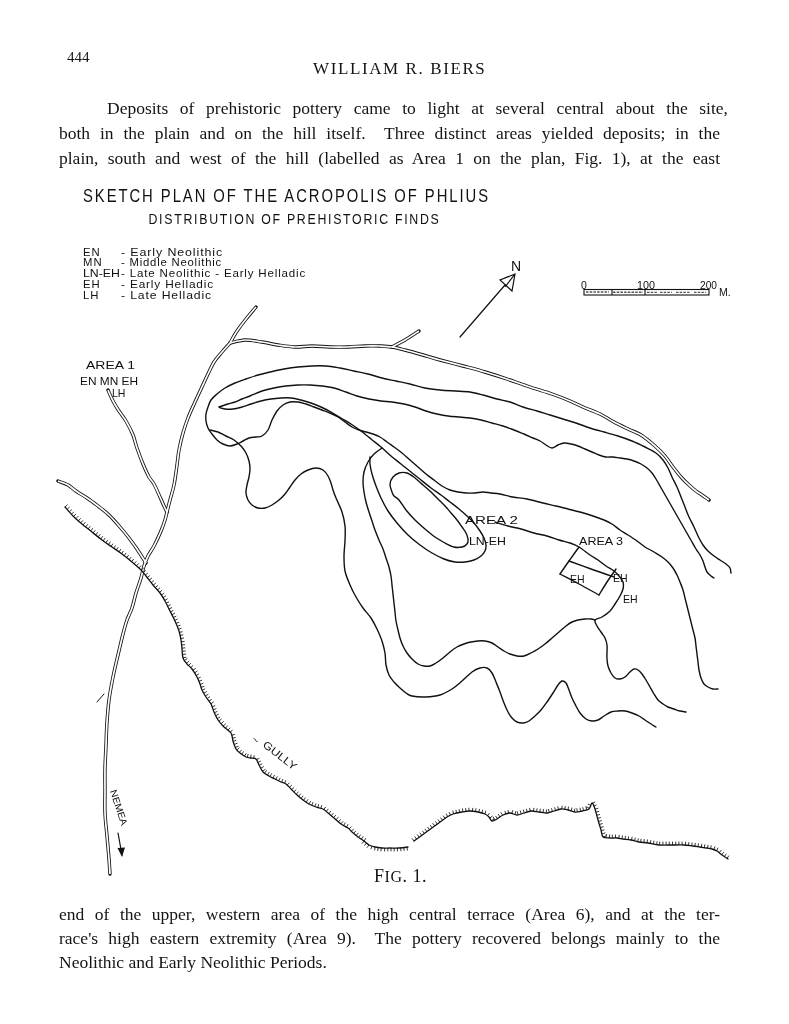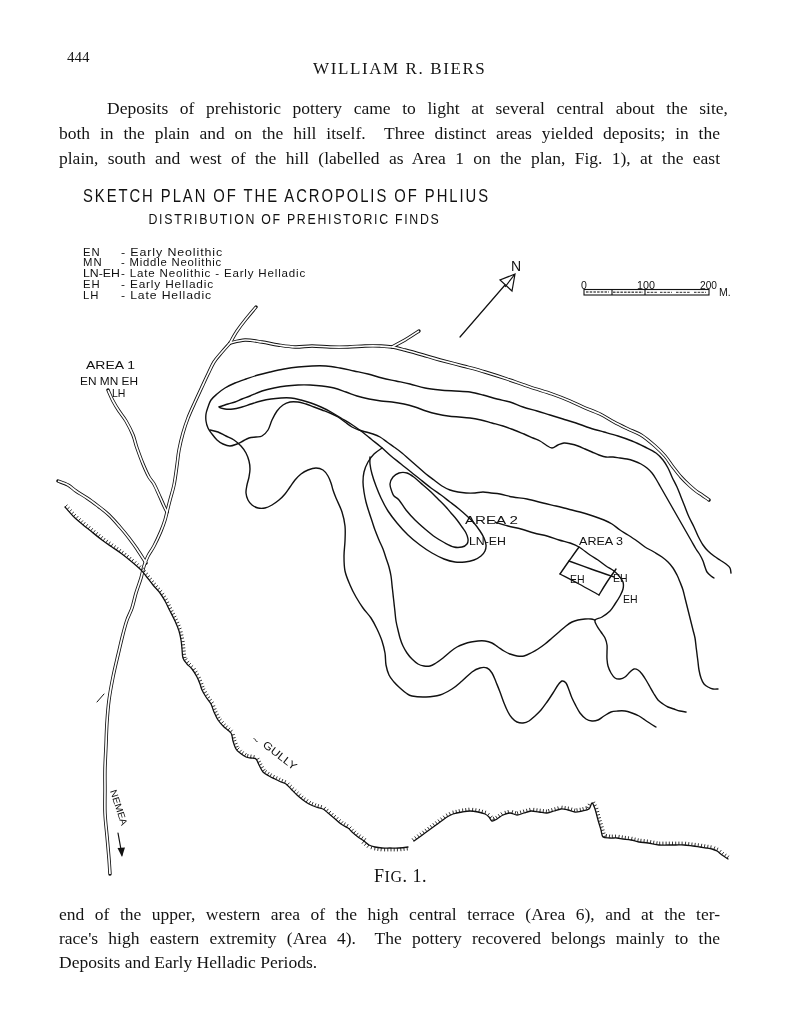--- a/index.html
+++ b/index.html
@@ -76,13 +76,13 @@
     <path d="M122,857 L117.5,848 L125,847.5 Z" fill="#111" stroke="none"></path>
     <text x="581" y="288.5" font-family="Liberation Sans" font-size="10.5" font-weight="normal" fill="#111" style="-webkit-text-stroke:0.3px #111">0</text>
     <text x="637" y="288.5" font-family="Liberation Sans" font-size="10.5" font-weight="normal" fill="#111" style="-webkit-text-stroke:0.3px #111" textLength="18" lengthAdjust="spacingAndGlyphs">100</text>
     <text x="700" y="288.5" font-family="Liberation Sans" font-size="10.5" font-weight="normal" fill="#111" style="-webkit-text-stroke:0.3px #111" textLength="17" lengthAdjust="spacingAndGlyphs">200</text>
     <text x="719" y="295.5" font-family="Liberation Sans" font-size="10.5" font-weight="normal" fill="#111" style="-webkit-text-stroke:0.3px #111">M.</text>
   </svg>
 
 <div style="position:absolute;left:6px;top:866px;width:789px;text-align:center;font-size:18px;letter-spacing:0.5px">F<span style="font-size:16px">IG</span>. 1.</div>
 
 <div class="line just" style="top:903px">end of the upper, western area of the high central terrace (Area 6), and at the ter-</div>
-<div class="line just" style="top:927px">race's high eastern extremity (Area 4).  The pottery recovered belongs mainly to the</div>
-<div class="line" style="top:951px">Deposits and Early Helladic Periods.</div>
+<div class="line just" style="top:927px">race's high eastern extremity (Area 9).  The pottery recovered belongs mainly to the</div>
+<div class="line" style="top:951px">Neolithic and Early Neolithic Periods.</div>
 </body></html>

